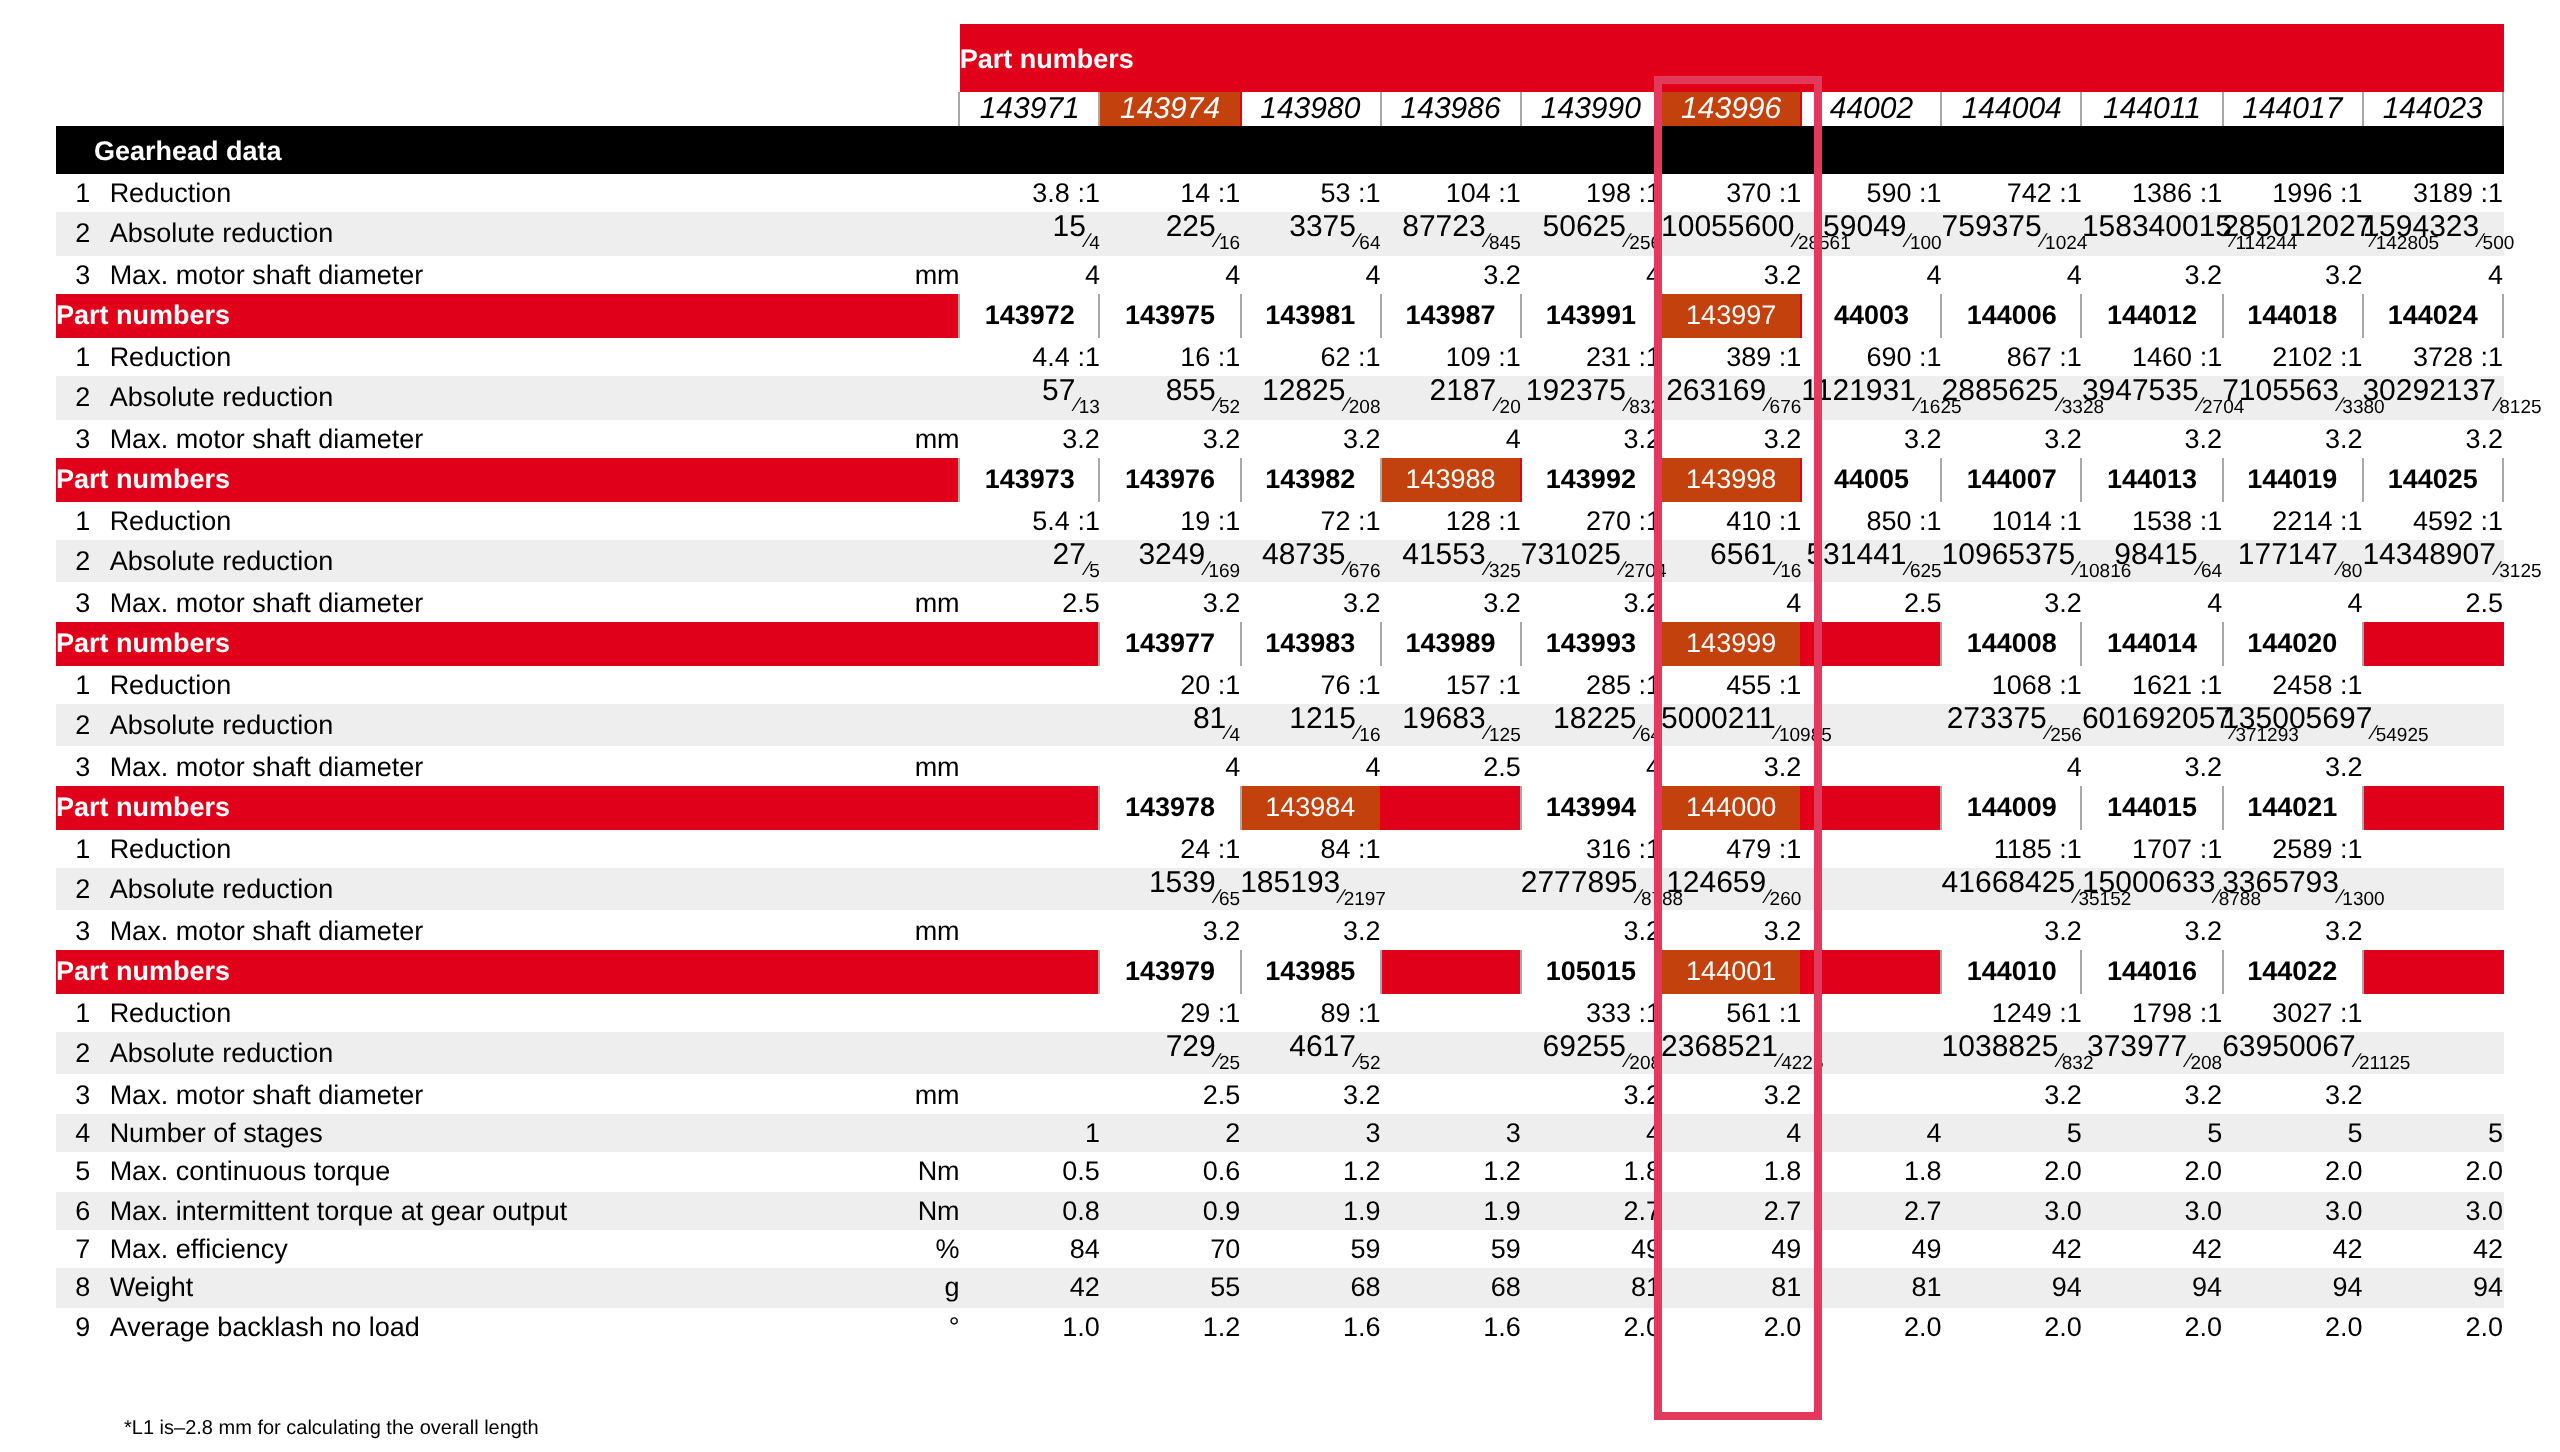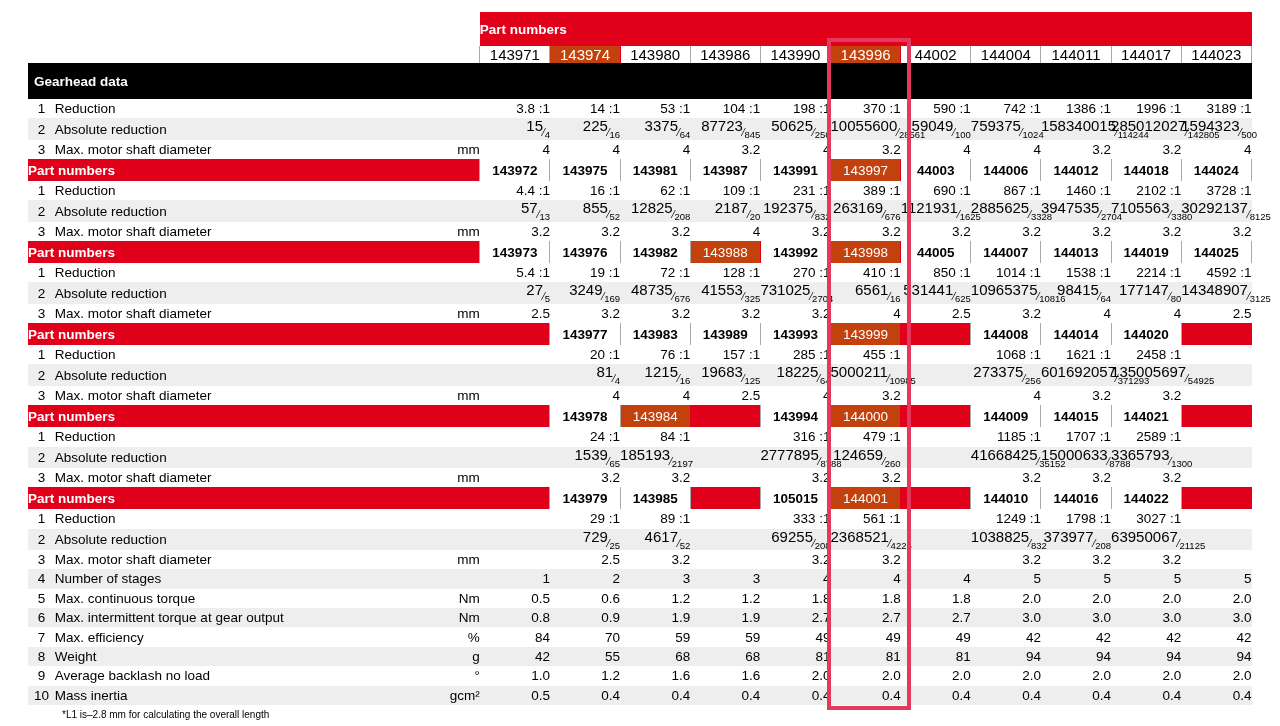--- a/index.html
+++ b/index.html
@@ -63,21 +63,21 @@
     background:#fff;
     color:#000;
     border-left:1px solid #a9a9a9;
     border-right:1px solid #a9a9a9;
     padding-right:0;
   }
   td.pn.red{background:#c2410c;color:#fff;border-color:#e1001a;font-weight:normal;}
   td.pn.blank{background:#e1001a;border:none;}
 
   
-  tr.pnhead td{height:16px;}
+  tr.pnhead td{height:16px;font-style:italic;}
   tr.pnhead td.pn{font-size:15px;}
 
   
   .valbig{font-size:15px;}
   .frac{font-size:10px;}
   .frac sup{font-size:15px;vertical-align:0.35em;}
   .frac sub{font-size:9.5px;vertical-align:-0.15em;}
   .fracwrap{display:inline-block;line-height:1;}
 
   
@@ -148,21 +148,21 @@
           <td class="pn">143986</td>
           <td class="pn">143990</td>
           <td class="pn red">143996</td>
           <td class="pn">44002</td>
           <td class="pn">144004</td>
           <td class="pn">144011</td>
           <td class="pn">144017</td>
           <td class="pn">144023</td>
         </tr>
         <tr class="gearband">
-          <td colspan="3" style="padding-left: 6px; height: 36px;">Gearhead data</td>
+          <td colspan="3" style="padding-left: 19px; height: 24px;">Gearhead data</td>
           <td style="background: rgb(0, 0, 0);"></td>
           <td style="background: rgb(0, 0, 0);"></td>
           <td style="background: rgb(0, 0, 0);"></td>
           <td style="background: rgb(0, 0, 0);"></td>
           <td style="background: rgb(0, 0, 0);"></td>
           <td style="background: rgb(0, 0, 0);"></td>
           <td style="background: rgb(0, 0, 0);"></td>
           <td style="background: rgb(0, 0, 0);"></td>
           <td style="background: rgb(0, 0, 0);"></td>
           <td style="background: rgb(0, 0, 0);"></td>
@@ -615,34 +615,18 @@
           <td class="val valbig">1.6</td>
           <td class="val valbig">1.6</td>
           <td class="val valbig">2.0</td>
           <td class="val valbig">2.0</td>
           <td class="val valbig">2.0</td>
           <td class="val valbig">2.0</td>
           <td class="val valbig">2.0</td>
           <td class="val valbig">2.0</td>
           <td class="val valbig">2.0</td>
         </tr>
-        <tr class="shade">
-          <td class="num">10</td>
-          <td class="desc">Mass inertia</td>
-          <td class="unit">gcm²</td>
-          <td class="val valbig">0.5</td>
-          <td class="val valbig">0.4</td>
-          <td class="val valbig">0.4</td>
-          <td class="val valbig">0.4</td>
-          <td class="val valbig">0.4</td>
-          <td class="val valbig">0.4</td>
-          <td class="val valbig">0.4</td>
-          <td class="val valbig">0.4</td>
-          <td class="val valbig">0.4</td>
-          <td class="val valbig">0.4</td>
-          <td class="val valbig">0.4</td>
-        </tr>
       </tbody>
   </table>
 
   <div class="col-highlight"></div>
   <div class="footnote">*L1 is–2.8 mm for calculating the overall length</div>
 </div>
 
 </body></html>

